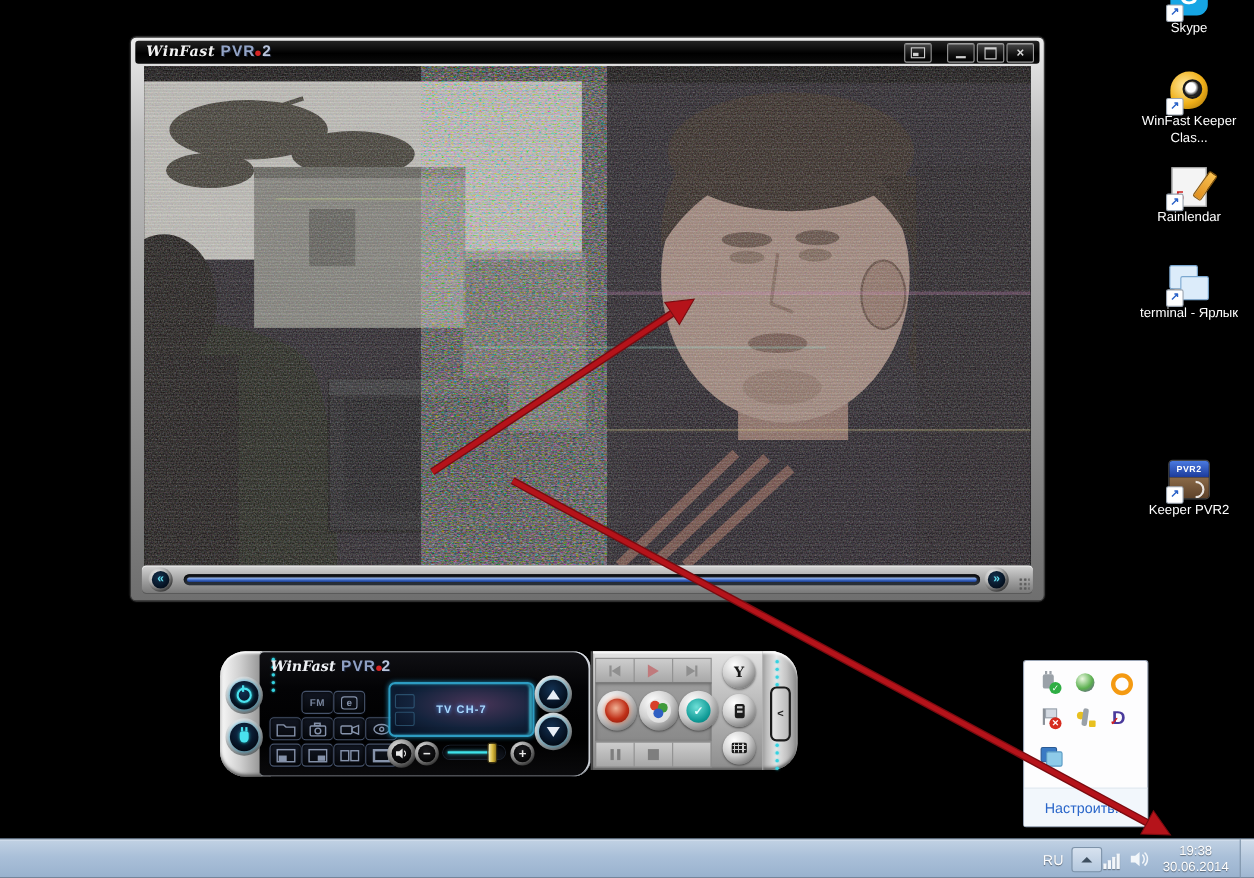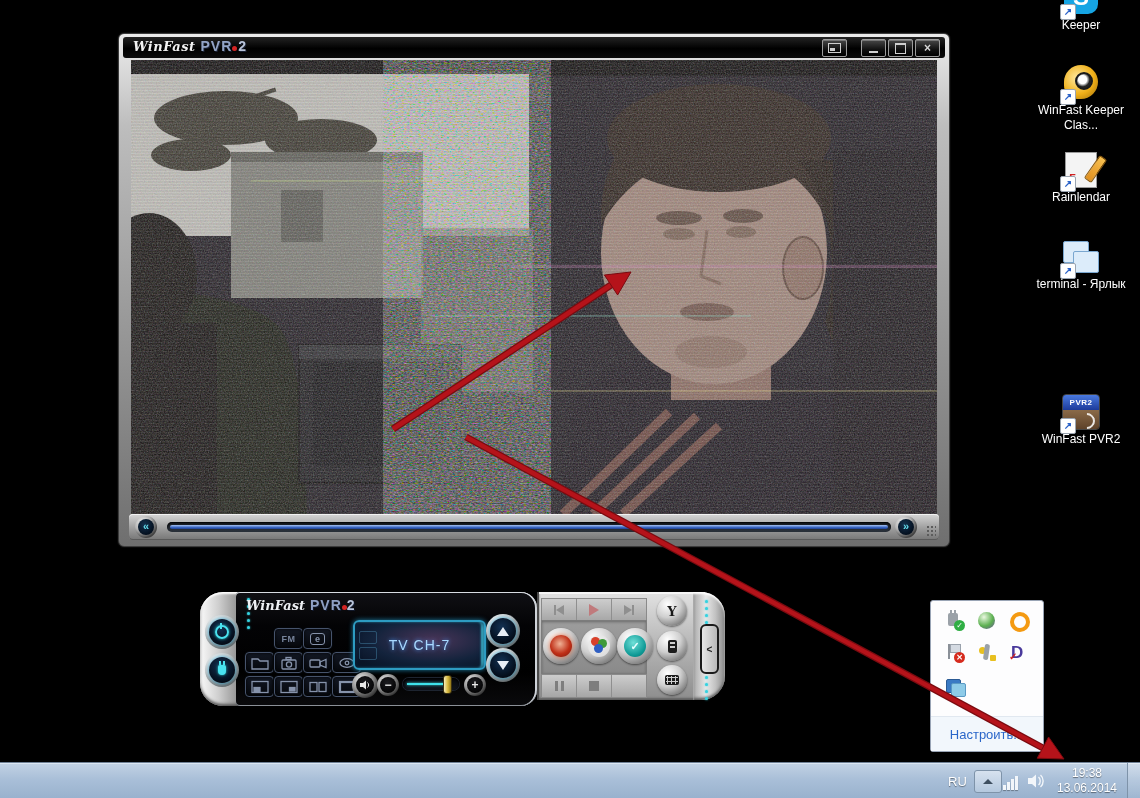--- a/index.html
+++ b/index.html
@@ -82,21 +82,21 @@
     background:linear-gradient(180deg,#121723,#05070b);box-shadow:0 0 0 1px #04060a, inset 0 0 3px #000;
     display:flex;align-items:center;justify-content:center;color:#8693ab;}
   .gbtn svg{stroke:#8693ab;fill:none;stroke-width:1.3;}
   .fm-label{font-size:9px;font-weight:bold;letter-spacing:.5px;color:#77849c;}
   .e-box{font-size:9px;font-weight:bold;color:#8693ab;border:1px solid #8693ab;border-radius:3px;
     padding:0 4px;line-height:10px;}
   .lcd{left:153px;top:28px;width:129px;height:46px;border-radius:6px;cursor:default;
     border:2px solid #2d9cc2;box-shadow:0 0 5px #1e7fa6, inset 0 0 6px #0a2a44, inset -3px 0 2px #49d6ee;
     background:radial-gradient(ellipse at 60% 40%, #4a3558 0%, #13233c 55%, #050d1c 100%);
     display:flex;align-items:center;justify-content:center;}
-  .lcd-text{color:#a9d9ff;font-size:14px;letter-spacing:1px;text-shadow:0 0 4px #4aa0ff;}
+  .lcd-text{color:#a9d9ff;font-size:10px;letter-spacing:1px;text-shadow:0 0 4px #4aa0ff;font-weight:bold;}
   .lcd-mini{position:absolute;left:4px;display:flex;flex-direction:column;gap:3px;}
   .lcd-mini i{width:16px;height:11px;border:1px solid rgba(90,170,210,.35);border-radius:2px;display:block;}
   .vol-circle{border-radius:50%;cursor:pointer;display:flex;align-items:center;justify-content:center;
     background:radial-gradient(circle at 35% 30%, #e9e9e9, #8f8f8f 45%, #2c2c2c 80%);}
   .vol-circle .vcore{width:72%;height:72%;border-radius:50%;background:radial-gradient(circle at 45% 35%,#1c1c20,#030304 75%);
     color:#e8e8e8;display:flex;align-items:center;justify-content:center;font-weight:bold;}
   .vslider{left:203px;top:86px;width:56px;height:12px;border-radius:6px;cursor:pointer;
     background:linear-gradient(180deg,#05070c,#11151d);box-shadow:inset 0 1px 2px #000,0 0 0 1px #1d2430;}
   .vline{position:absolute;left:4px;top:5px;width:40px;height:2px;background:#3fe2ea;box-shadow:0 0 3px #3fe2ea;}
   .vhandle{position:absolute;left:40px;top:-3px;width:7px;height:17px;border-radius:3px;cursor:grab;
@@ -229,21 +229,21 @@
   .overlay{left:0;top:0;width:1140px;height:798px;pointer-events:none;z-index:50;}
 </style>
 </head>
 <body>
 
 <div class="abs dicon" style="top:-22px;">
   <div class="iconimg">
     <div class="skype-c">S</div>
     <div class="shortcut">↗</div>
   </div>
-  <div class="dlabel">Keeper</div>
+  <div class="dlabel">Skype</div>
 </div>
 <div class="abs dicon" style="top:63px;">
   <div class="iconimg">
     <div class="wm-c"></div>
     <div class="shortcut">↗</div>
   </div>
   <div class="dlabel">WinFast Keeper Clas...</div>
 </div>
 <div class="abs dicon" style="top:150px;">
   <div class="iconimg">
@@ -256,29 +256,29 @@
   <div class="iconimg">
     <div class="term-c">
         <div class="blob"></div>
         <div class="w1"></div>
         <div class="w2"></div>
       </div>
     <div class="shortcut">↗</div>
   </div>
   <div class="dlabel">terminal - Ярлык</div>
 </div>
-<div class="abs dicon" style="top:392px;">
+<div class="abs dicon" style="top:416px;">
   <div class="iconimg">
     <div class="pvr-c">
         <div class="top">PVR2</div>
         <div class="bot"></div>
       </div>
     <div class="shortcut">↗</div>
   </div>
-  <div class="dlabel">WinFast PVR2</div>
+  <div class="dlabel">Keeper PVR2</div>
 </div>
 
 <div class="abs viewer">
   <div class="abs titlebar">
     <span class="brand">
       <span class="wf">WinFast</span>
         <span class="pvr">PVR</span>
         <span class="dot"></span>
         <span class="v2">2</span>
     </span>
@@ -615,21 +615,21 @@
       <i style="height:14px;"></i>
   </div>
   <div class="abs tb-spk">
     <svg width="20" height="20" viewBox="0 0 20 20">
       <polygon points="2,7 6,7 10,3.5 10,16.5 6,13 2,13" fill="#f2f6fa"></polygon>
       <path d="M12.5 6 C14.8 8 14.8 12 12.5 14 M14.5 4 C18 7 18 13 14.5 16" stroke="#f2f6fa" fill="none" stroke-width="1.4"></path>
     </svg>
   </div>
   <div class="abs tb-clock">
     <span>19:38</span>
-    <span>13.06.2014</span>
+    <span>30.06.2014</span>
   </div>
   <div class="abs tb-showdesk"></div>
 </div>
 
 <svg class="abs overlay" viewBox="0 0 1140 798">
   <g>
     <line x1="393" y1="429" x2="611" y2="285" stroke="#7a0b10" stroke-width="7"></line>
     <line x1="393" y1="429" x2="611" y2="285" stroke="#b5131a" stroke-width="4.5"></line>
     <polygon points="631,272 617.6,295 604.4,275" fill="#b5131a" stroke="#7a0b10" stroke-width="1"></polygon>
   </g>

